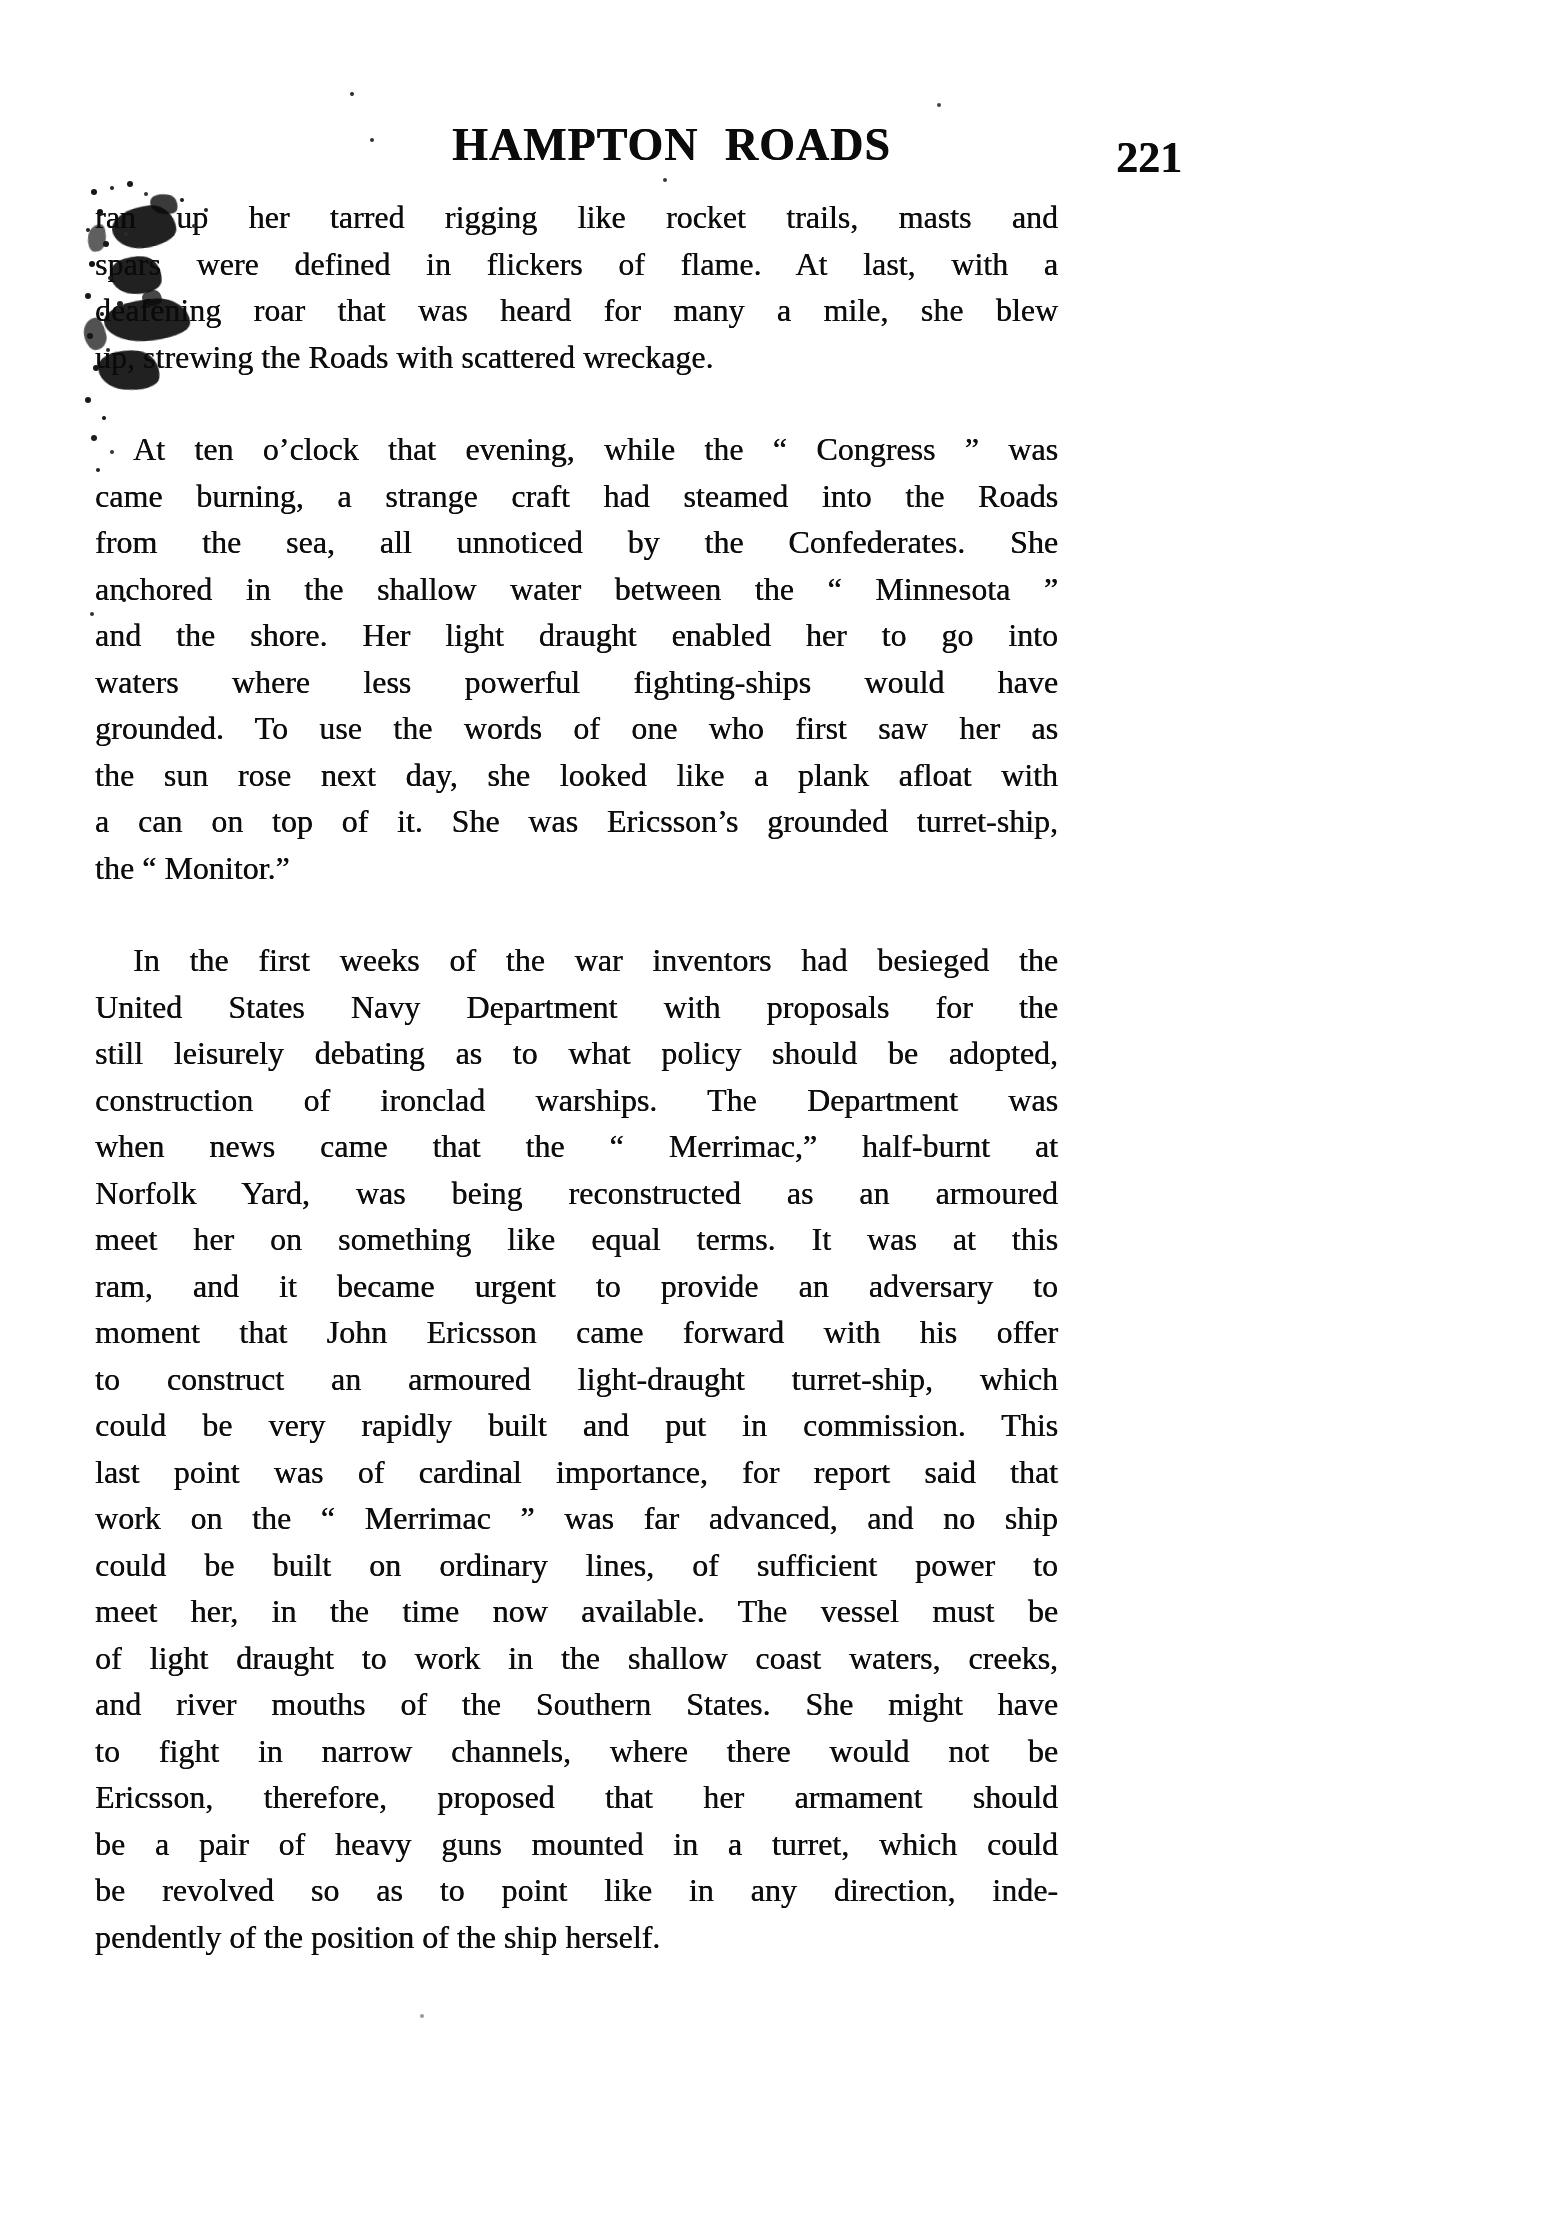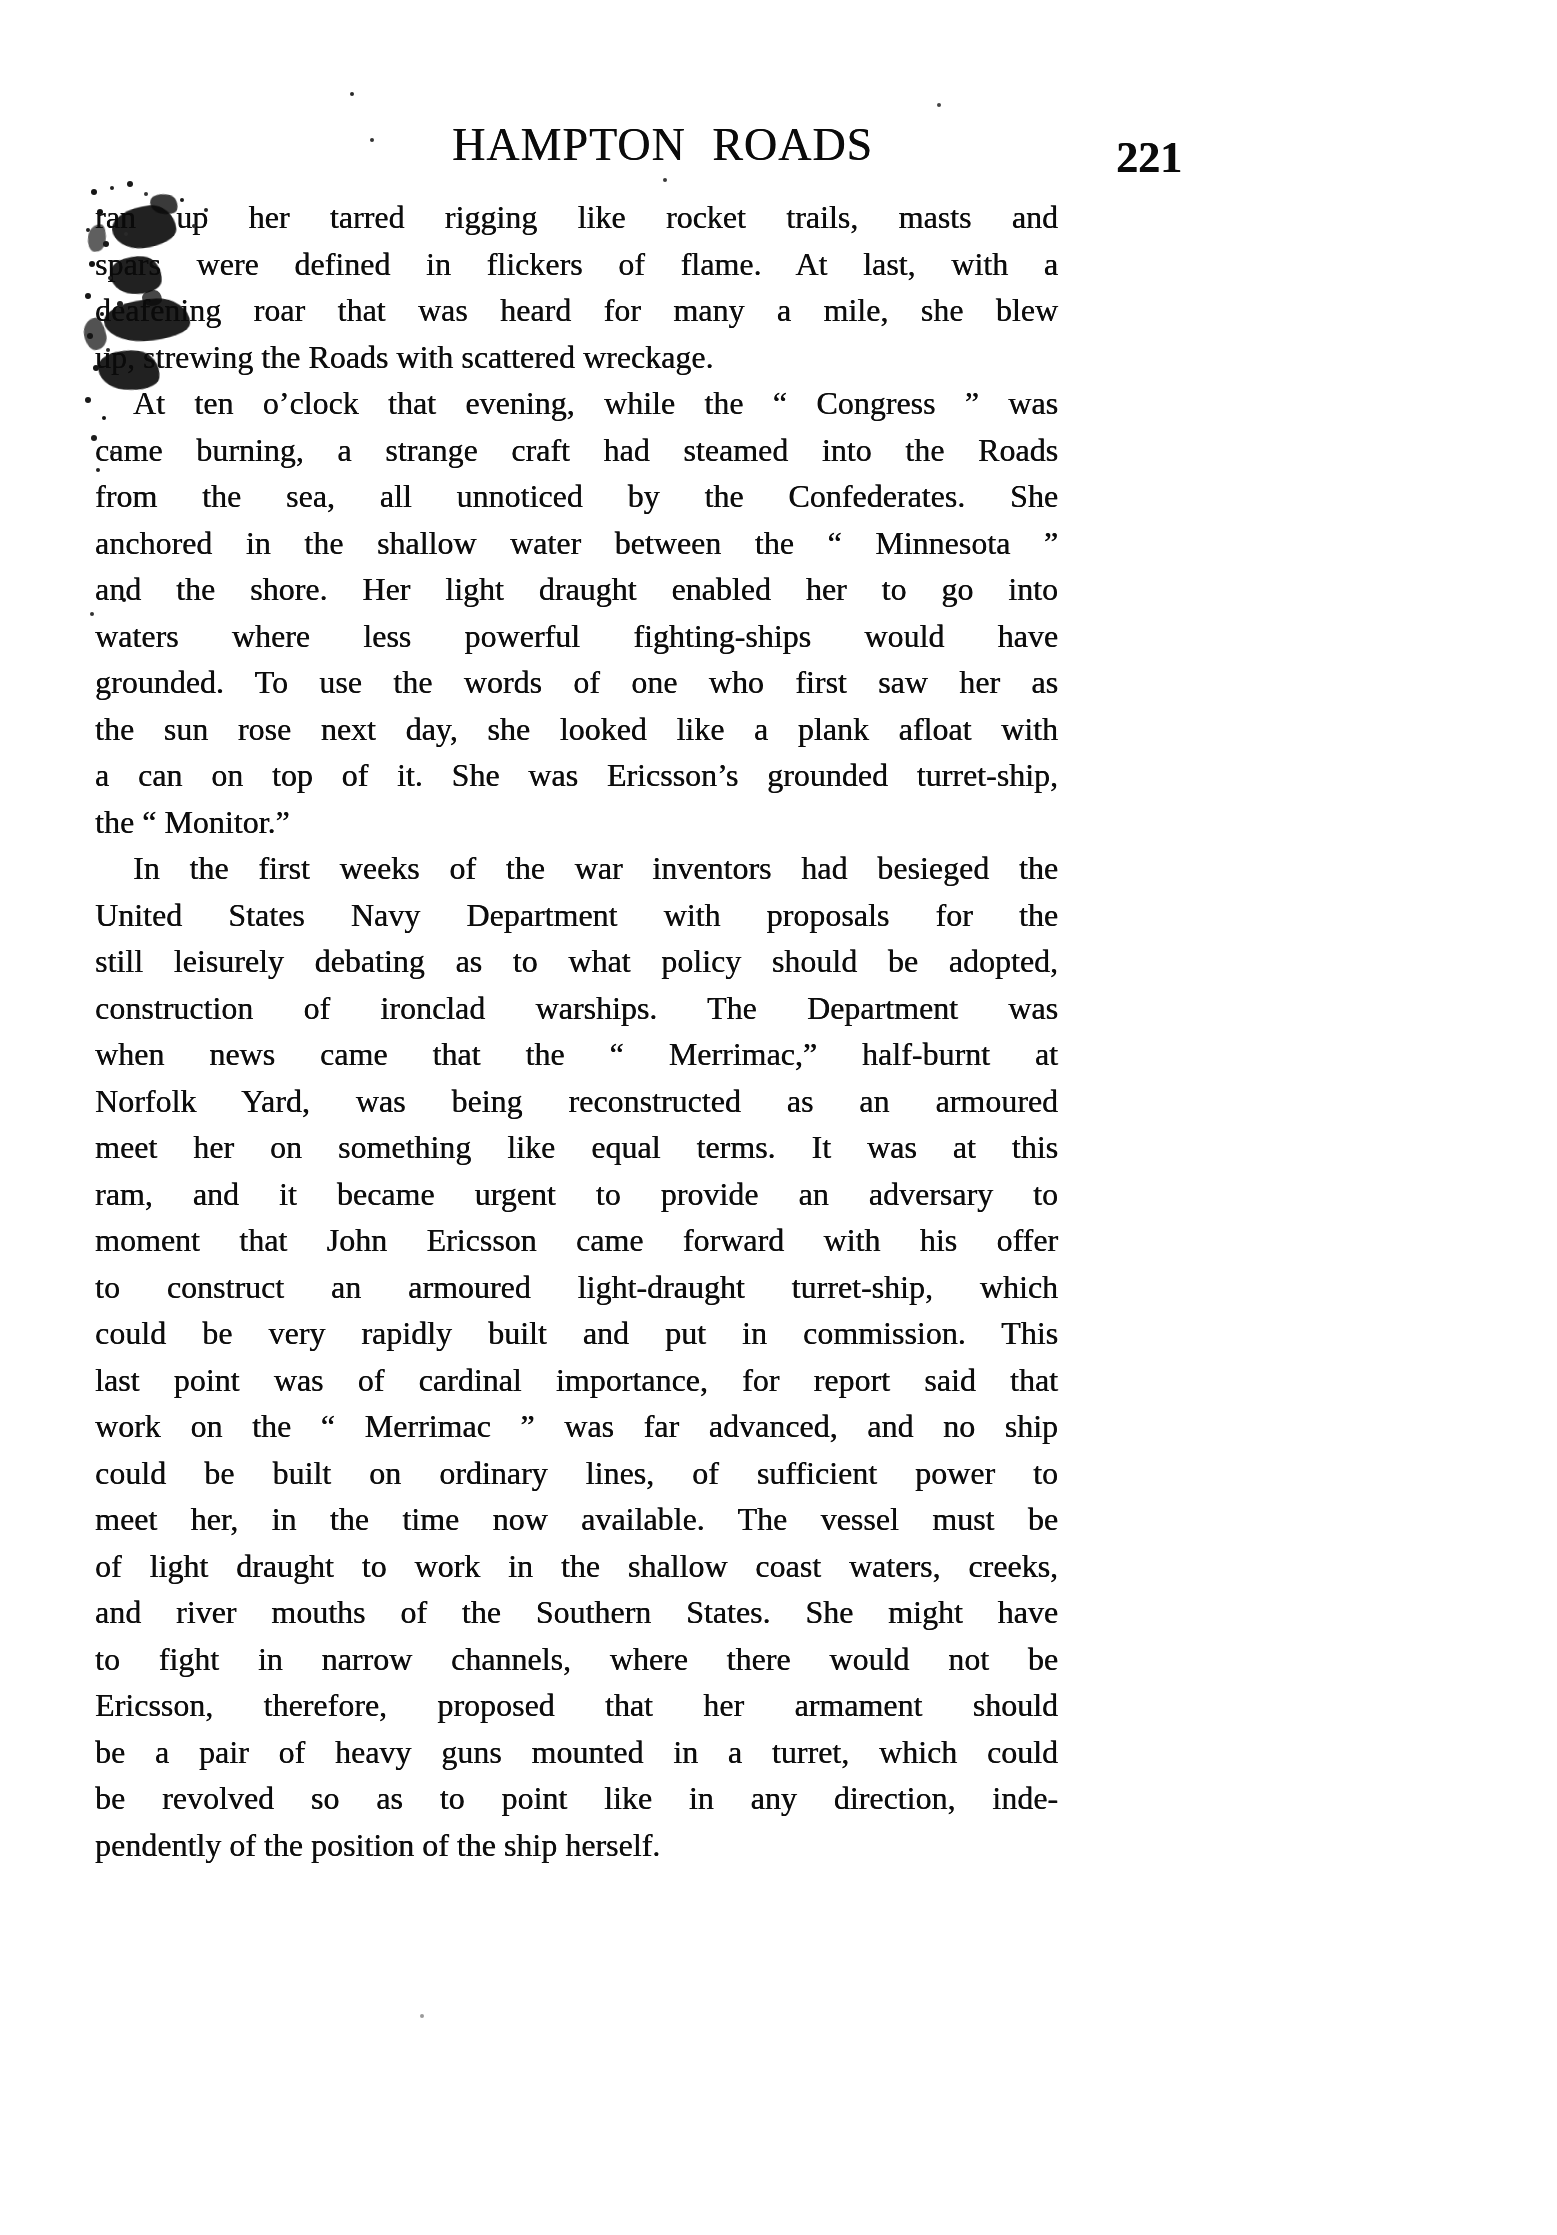--- a/index.html
+++ b/index.html
@@ -15,21 +15,21 @@
     overflow: hidden;
     font-family: "Liberation Serif", "DejaVu Serif", serif;
     color: #0d0d0d;
   }
   
   .running-head-title {
     position: absolute;
     left: 452px;
     top: 118px;
     font-size: 46px;
-    font-weight: normal;
+    font-weight: bold;
     letter-spacing: 1px;
     word-spacing: 14px;
     color: #0b0b0b;
     white-space: nowrap;
     text-shadow: 0.4px 0 0 #0b0b0b;
   }
   .page-number {
     position: absolute;
     left: 1116px;
     top: 132px;
@@ -54,20 +54,21 @@
     text-justify: inter-word;
     white-space: nowrap;
     overflow: visible;
     text-shadow: 0.35px 0 0 #0d0d0d;
   }
   .line.para-end {
     text-align-last: left;
   }
   .line.indent {
     padding-left: 38px;
+    margin-top: 46px;
   }
   
   .blob {
     position: absolute;
     background: #0a0a0a;
     border-radius: 62% 38% 55% 45% / 48% 62% 38% 52%;
     filter: blur(0.6px);
     opacity: 0.9;
   }
   .b1 { left:112px; top:206px; width:64px; height:42px; transform: rotate(-6deg); }

